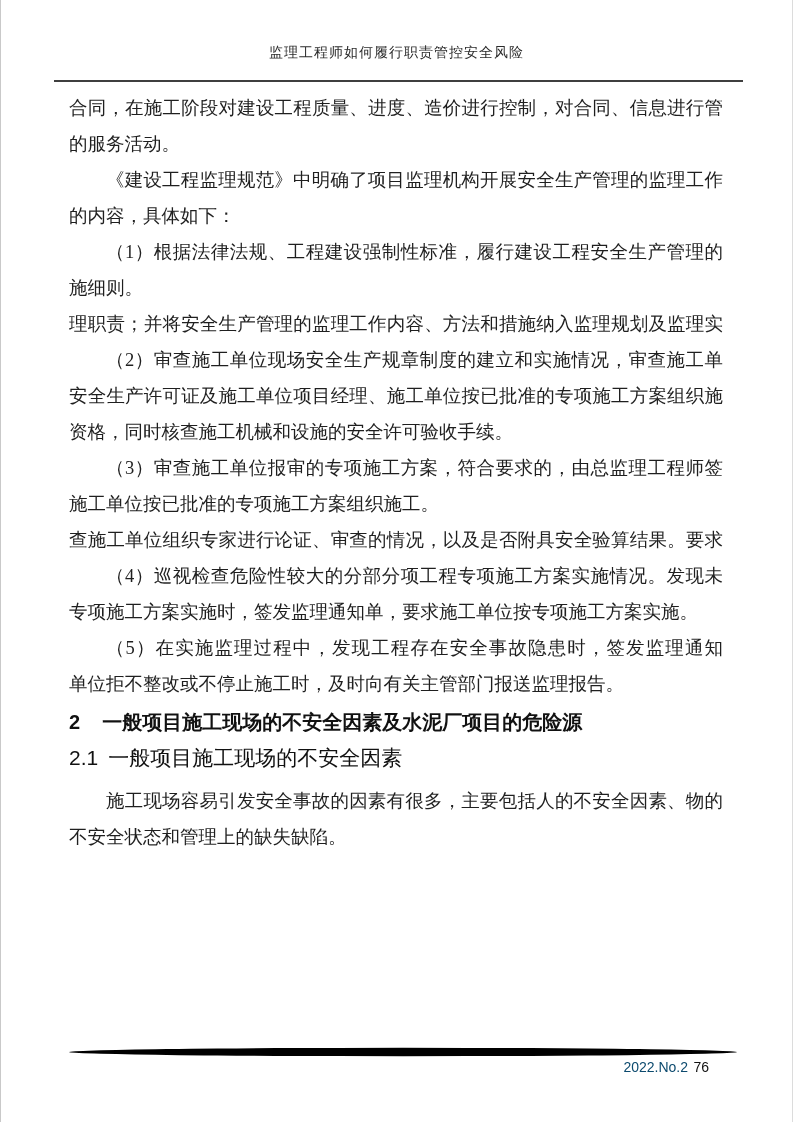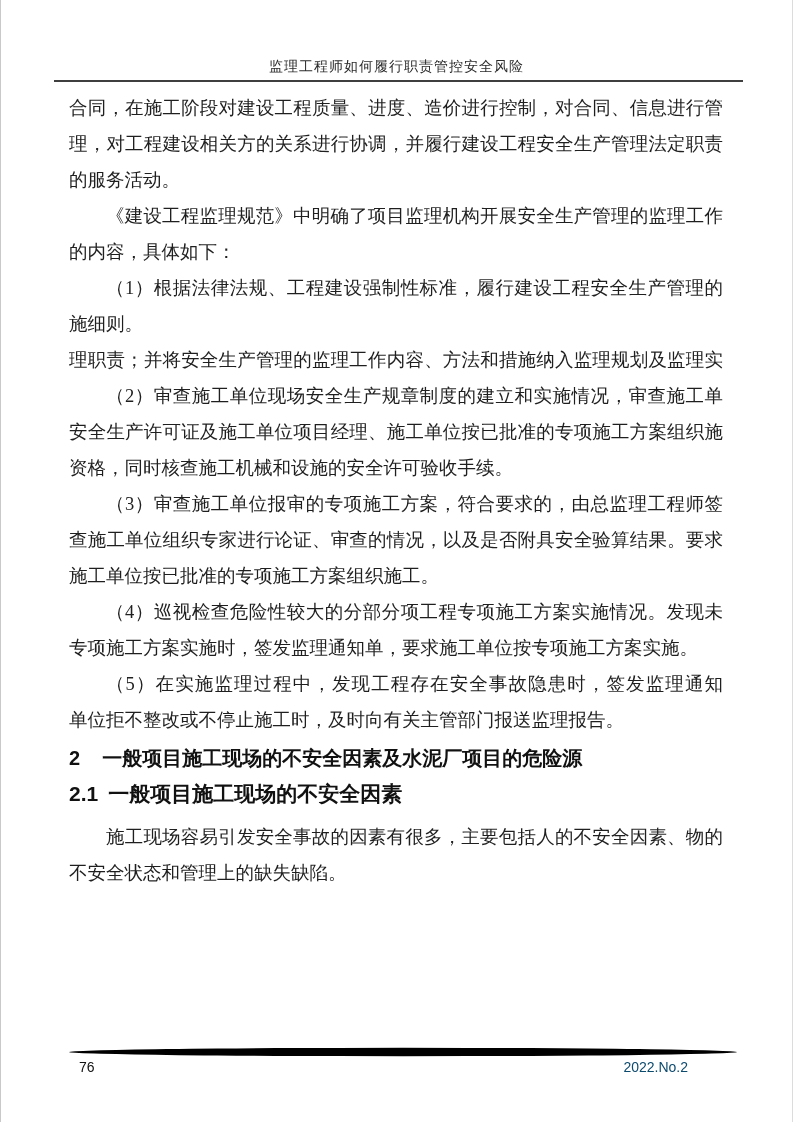--- a/index.html
+++ b/index.html
@@ -11,21 +11,21 @@
   }
   .page {
     position:relative;
     width:793px; height:1122px;
     background:#ffffff;
   }
   .edge-left  { position:absolute; left:0;  top:0; width:1px; height:1122px; background:#c9c9c9; }
   .edge-right { position:absolute; right:0; top:0; width:1px; height:1122px; background:#dcdcdc; }
 
   .running-title {
-    position:absolute; top:58px; left:0; right:0;
+    position:absolute; top:44px; left:0; right:0;
     text-align:center;
     font-size:14px; letter-spacing:1px;
     color:#2b2b2b;
   }
   .header-rule {
     position:absolute; top:80px; left:54px;
     width:689px; height:2px;
     background:#3f3f3f;
   }
 
@@ -44,29 +44,29 @@
   .sec-h1 {
     margin:5px 0 0 0;
     font-family:"Liberation Sans", sans-serif;
     font-weight:bold; font-size:20px; line-height:30px;
     color:#111;
   }
   .sec-h1 .num { margin-right:22px; }
   .sec-h2 {
     margin:10px 0 14px 0;
     font-family:"Liberation Sans", sans-serif;
-    font-weight:bold; font-size:21px; line-height:22px;
+    font-weight:normal; font-size:21px; line-height:22px;
     color:#111;
   }
   .sec-h2 .num { margin-right:10px; }
 
   .footer-bar { position:absolute; left:69px; top:1046px; }
   .page-num {
-    position:absolute; top:1059px; left:79px; width:654px;
-    text-align:left;
+    position:absolute; top:1059px; left:55px; width:654px;
+    text-align:right;
     font-family:"Liberation Sans", sans-serif;
     font-size:14px; color:#111;
   }
   .issue {
     position:absolute; top:1059px; right:105px;
     font-family:"Liberation Sans", sans-serif;
     font-size:14px; color:#0c4a6e;
   }
 </style>
 </head>
@@ -76,33 +76,32 @@
 
   <div class="edge-left"></div>
   <div class="edge-right"></div>
 
   <div class="running-title">监理工程师如何履行职责管控安全风险</div>
 
   <div class="header-rule"></div>
 
   <div class="content">
       <div class="line">合同，在施工阶段对建设工程质量、进度、造价进行控制，对合同、信息进行管</div>
-      <div class="line">理，对工程建设相关方的关系进行协调，并履行建设工程安全生产管理法定职责</div>
       <div class="line pl">的服务活动。</div>
       <div class="line ind">《建设工程监理规范》中明确了项目监理机构开展安全生产管理的监理工作</div>
       <div class="line pl">的内容，具体如下：</div>
       <div class="line ind">（1）根据法律法规、工程建设强制性标准，履行建设工程安全生产管理的监</div>
       <div class="line pl">施细则。</div>
       <div class="line">理职责；并将安全生产管理的监理工作内容、方法和措施纳入监理规划及监理实</div>
       <div class="line ind">（2）审查施工单位现场安全生产规章制度的建立和实施情况，审查施工单位</div>
       <div class="line">安全生产许可证及施工单位项目经理、施工单位按已批准的专项施工方案组织施工</div>
       <div class="line pl">资格，同时核查施工机械和设施的安全许可验收手续。</div>
       <div class="line ind">（3）审查施工单位报审的专项施工方案，符合要求的，由总监理工程师签认</div>
+      <div class="line pl">施工单位按已批准的专项施工方案组织施工。</div>
       <div class="line">查施工单位组织专家进行论证、审查的情况，以及是否附具安全验算结果。要求</div>
-      <div class="line pl">施工单位按已批准的专项施工方案组织施工。</div>
       <div class="line ind">（4）巡视检查危险性较大的分部分项工程专项施工方案实施情况。发现未按</div>
       <div class="line pl">专项施工方案实施时，签发监理通知单，要求施工单位按专项施工方案实施。</div>
       <div class="line ind">（5）在实施监理过程中，发现工程存在安全事故隐患时，签发监理通知单，</div>
       <div class="line pl">单位拒不整改或不停止施工时，及时向有关主管部门报送监理报告。</div>
       <div class="sec-h1"><span class="num">2</span><span>一般项目施工现场的不安全因素及水泥厂项目的危险源</span></div>
       <div class="sec-h2"><span class="num">2.1</span><span>一般项目施工现场的不安全因素</span></div>
       <div class="line ind">施工现场容易引发安全事故的因素有很多，主要包括人的不安全因素、物的</div>
       <div class="line pl">不安全状态和管理上的缺失缺陷。</div>
     </div>
 

